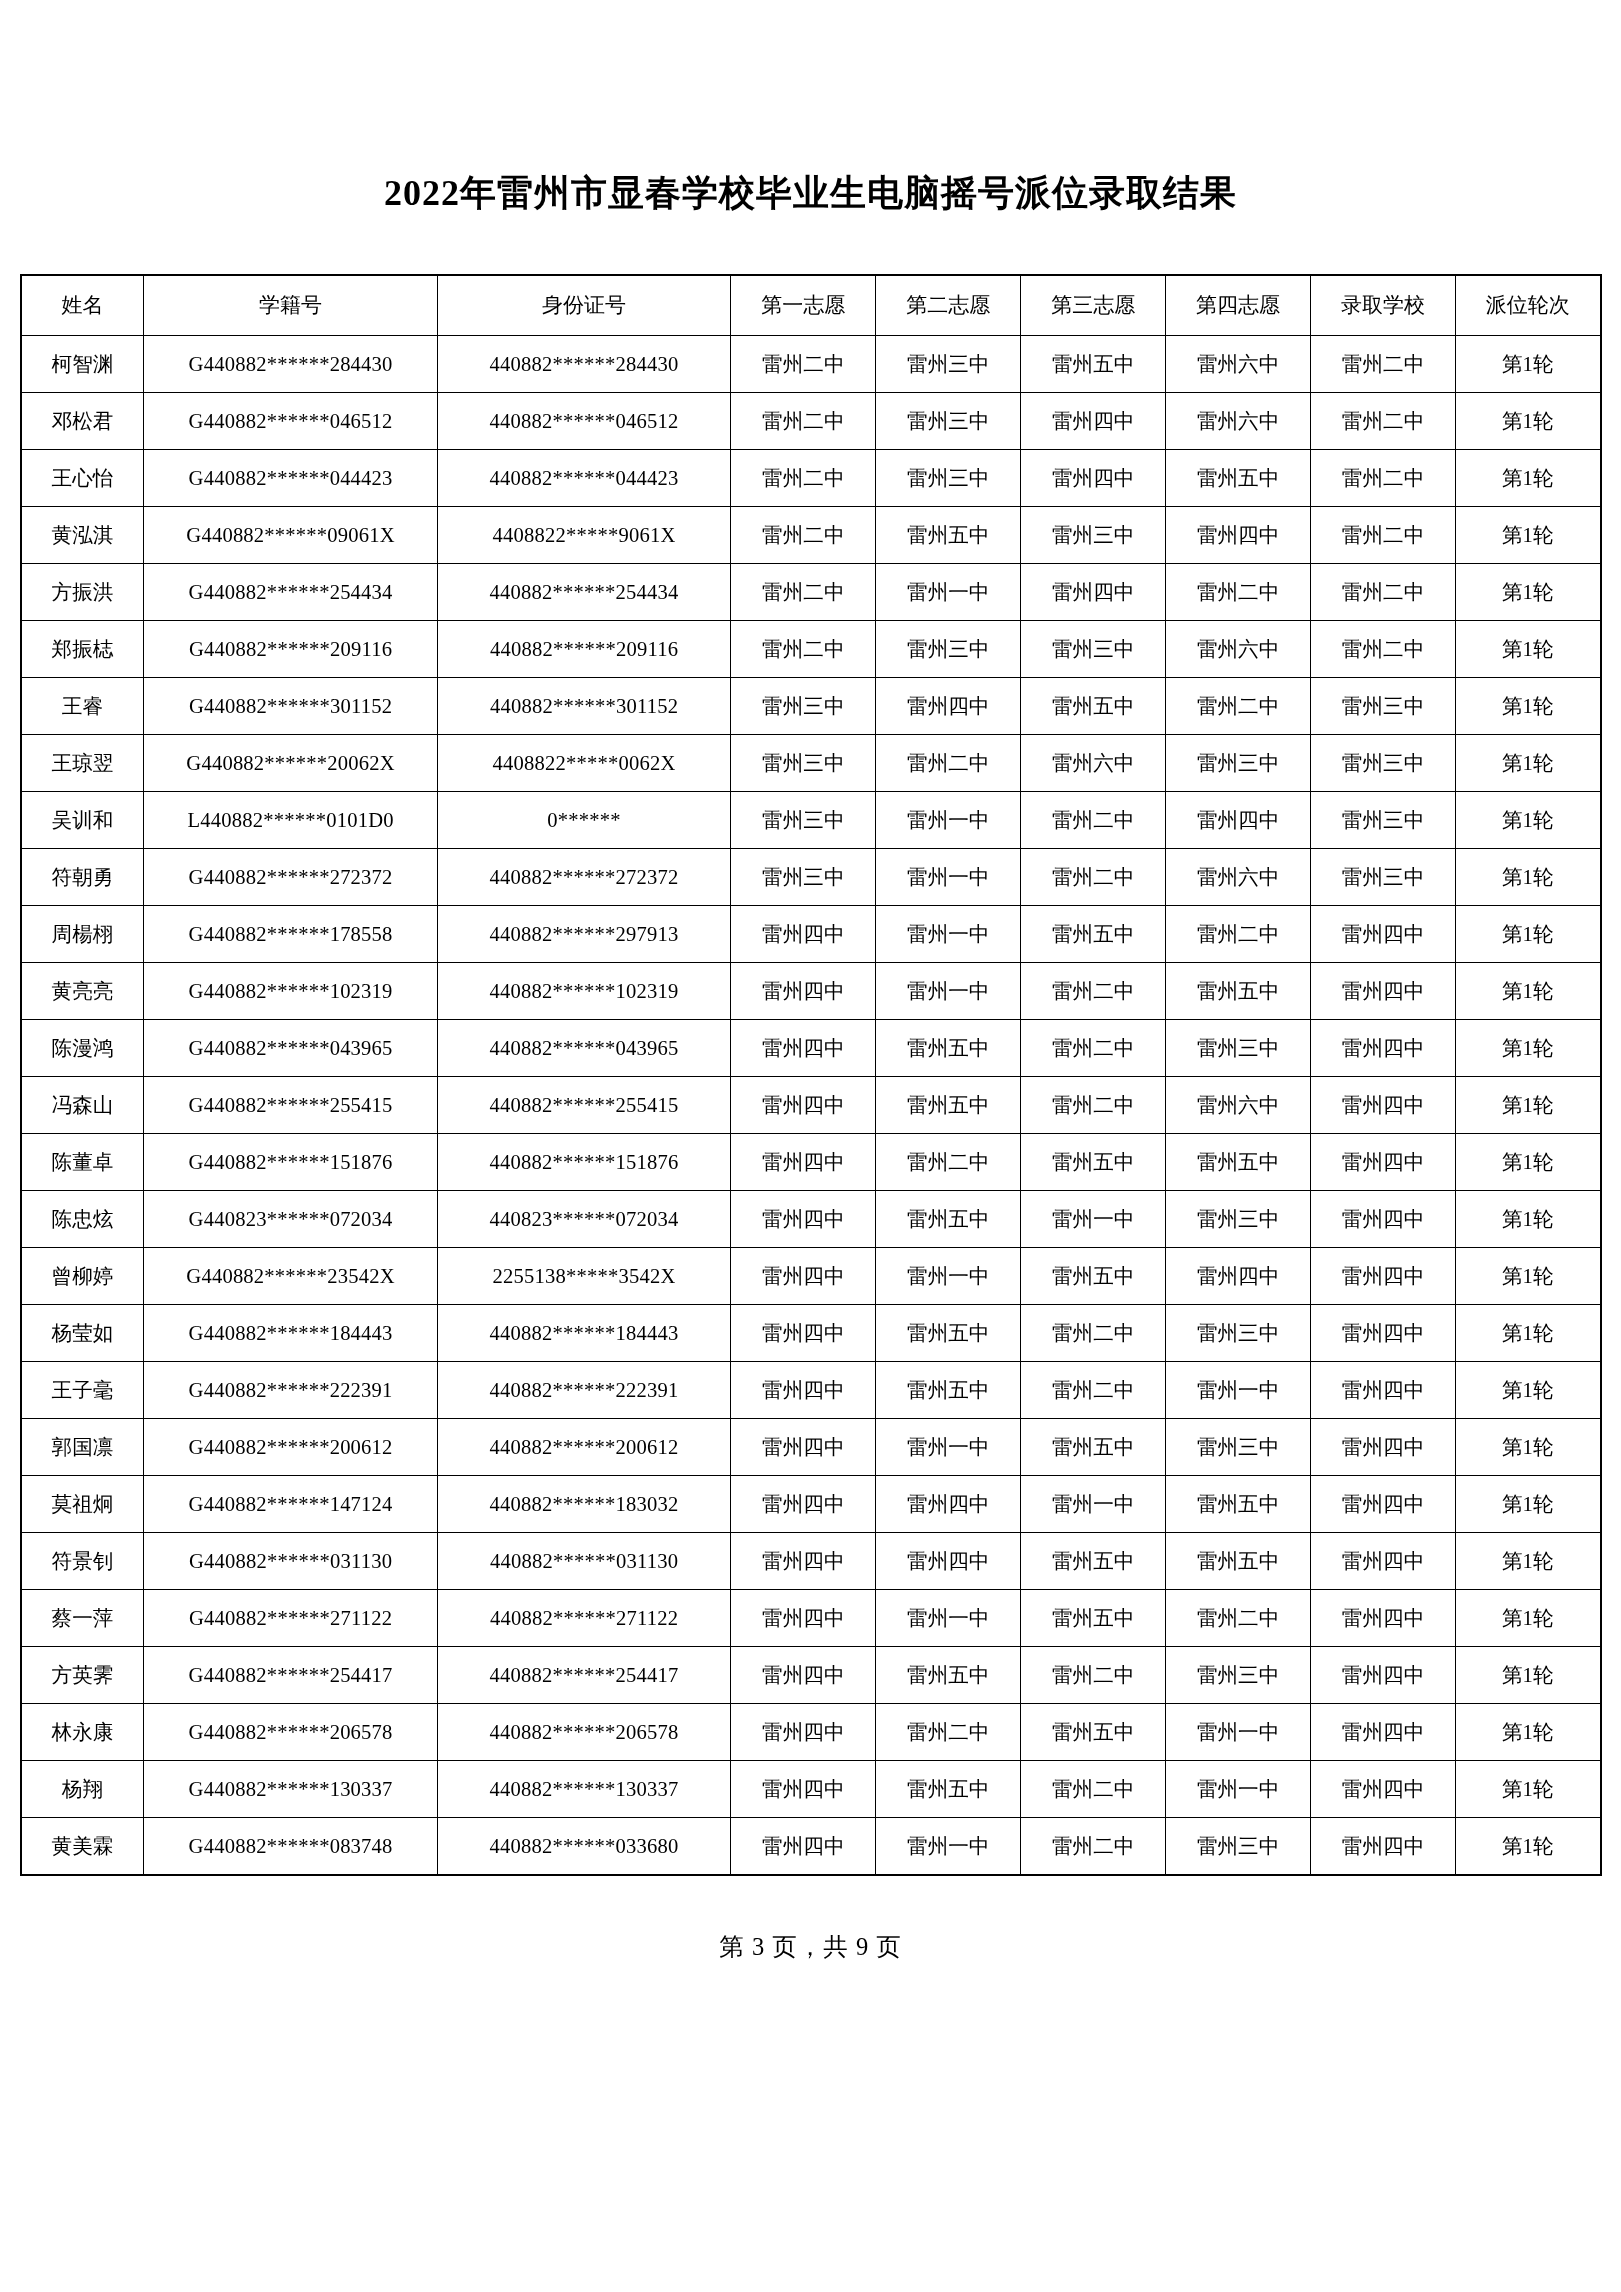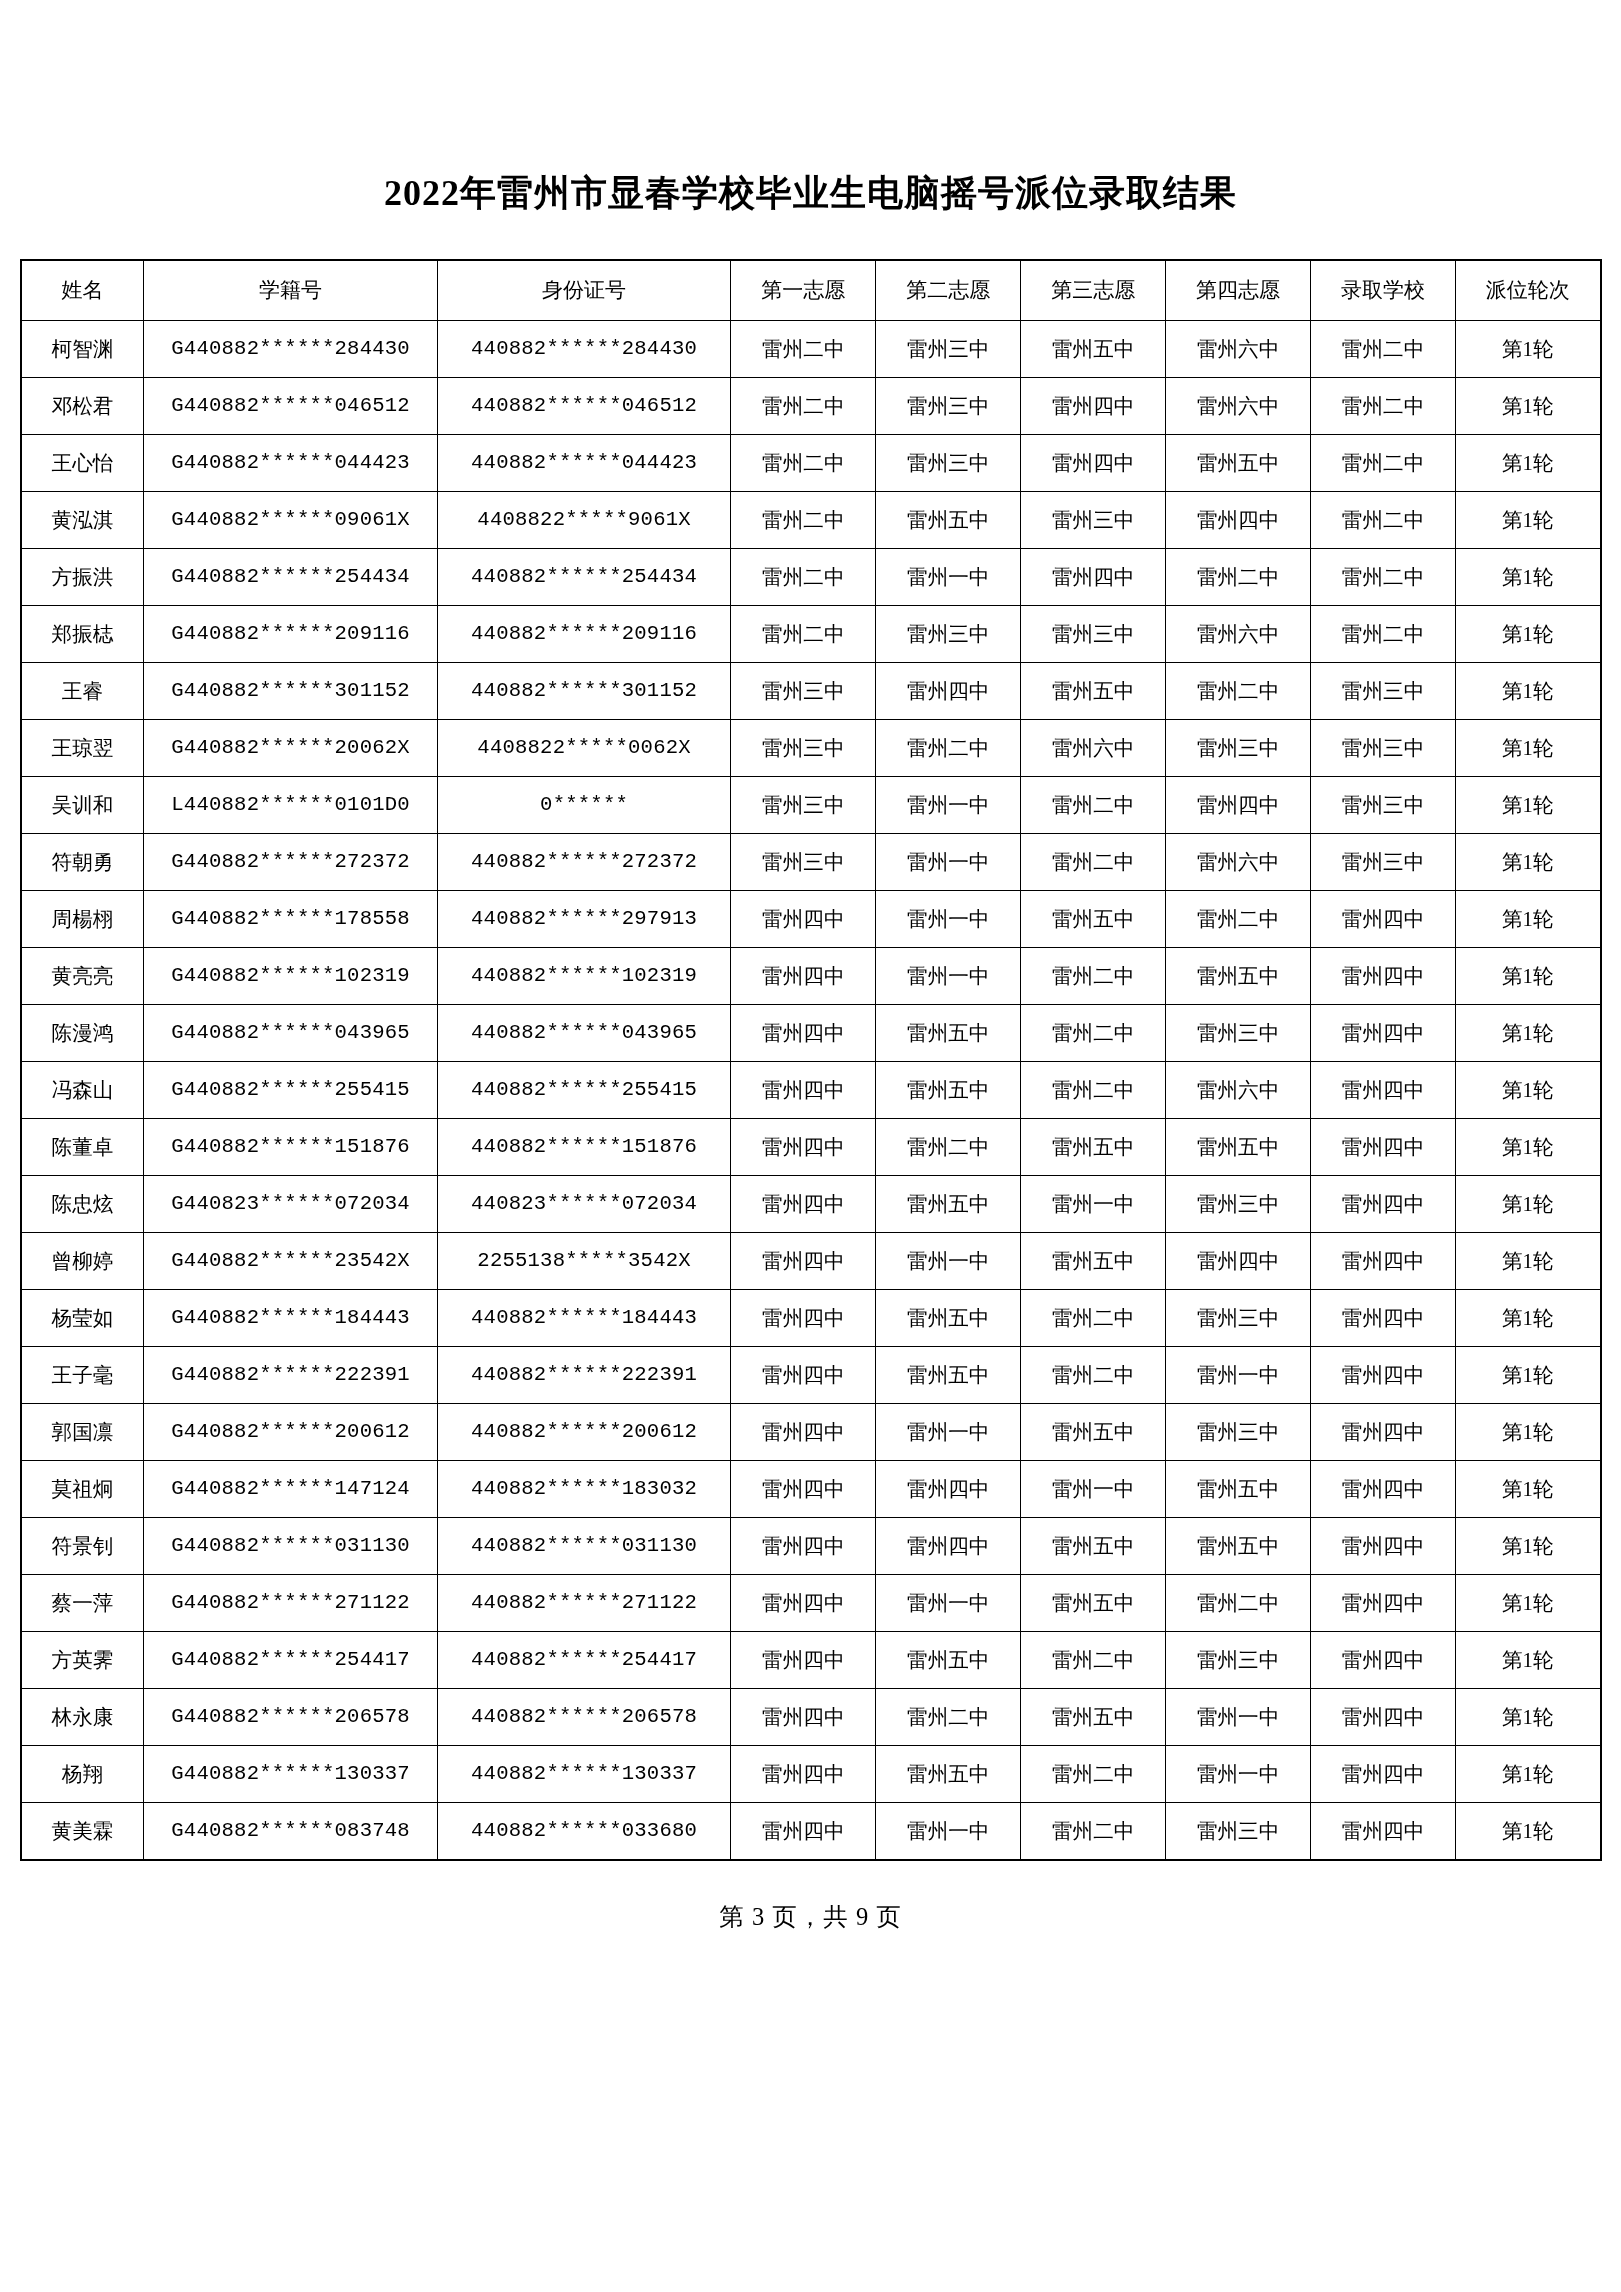--- a/index.html
+++ b/index.html
@@ -31,21 +31,21 @@
     letter-spacing: 1px;
     line-height: 1.2;
     text-align: center;
     margin: 0 0 43px 0;
     white-space: nowrap;
   }
   table.result-table {
     border-collapse: collapse;
     table-layout: fixed;
     width: 1582px;
-    margin: 1px auto;
+    margin: 16px auto;
     border: 2.5px solid #000;
   }
   table.result-table td, table.result-table th {
     border: 1.3px solid #000;
     text-align: center;
     vertical-align: middle;
     font-weight: normal;
     padding: 0;
     font-size: 20.6px;
     height: 56px;
@@ -59,21 +59,21 @@
   }
   
   col.c-name     { width: 103px; }
   col.c-stuid    { width: 245px; }
   col.c-idcard   { width: 245px; }
   col.c-ch       { width: 121px; }
   col.c-school   { width: 121px; }
   col.c-round    { width: 121px; }
 
   .cell-mono {
-    font-family: Liberation Mono, monospace;
+    font-family: Liberation Serif, serif;
     font-size: 20.6px;
     letter-spacing: 0.2px;
   }
   .footer {
     margin-top: 38px;
     font-size: 24.5px;
     text-align: center;
     letter-spacing: 1px;
   }
 </style>

